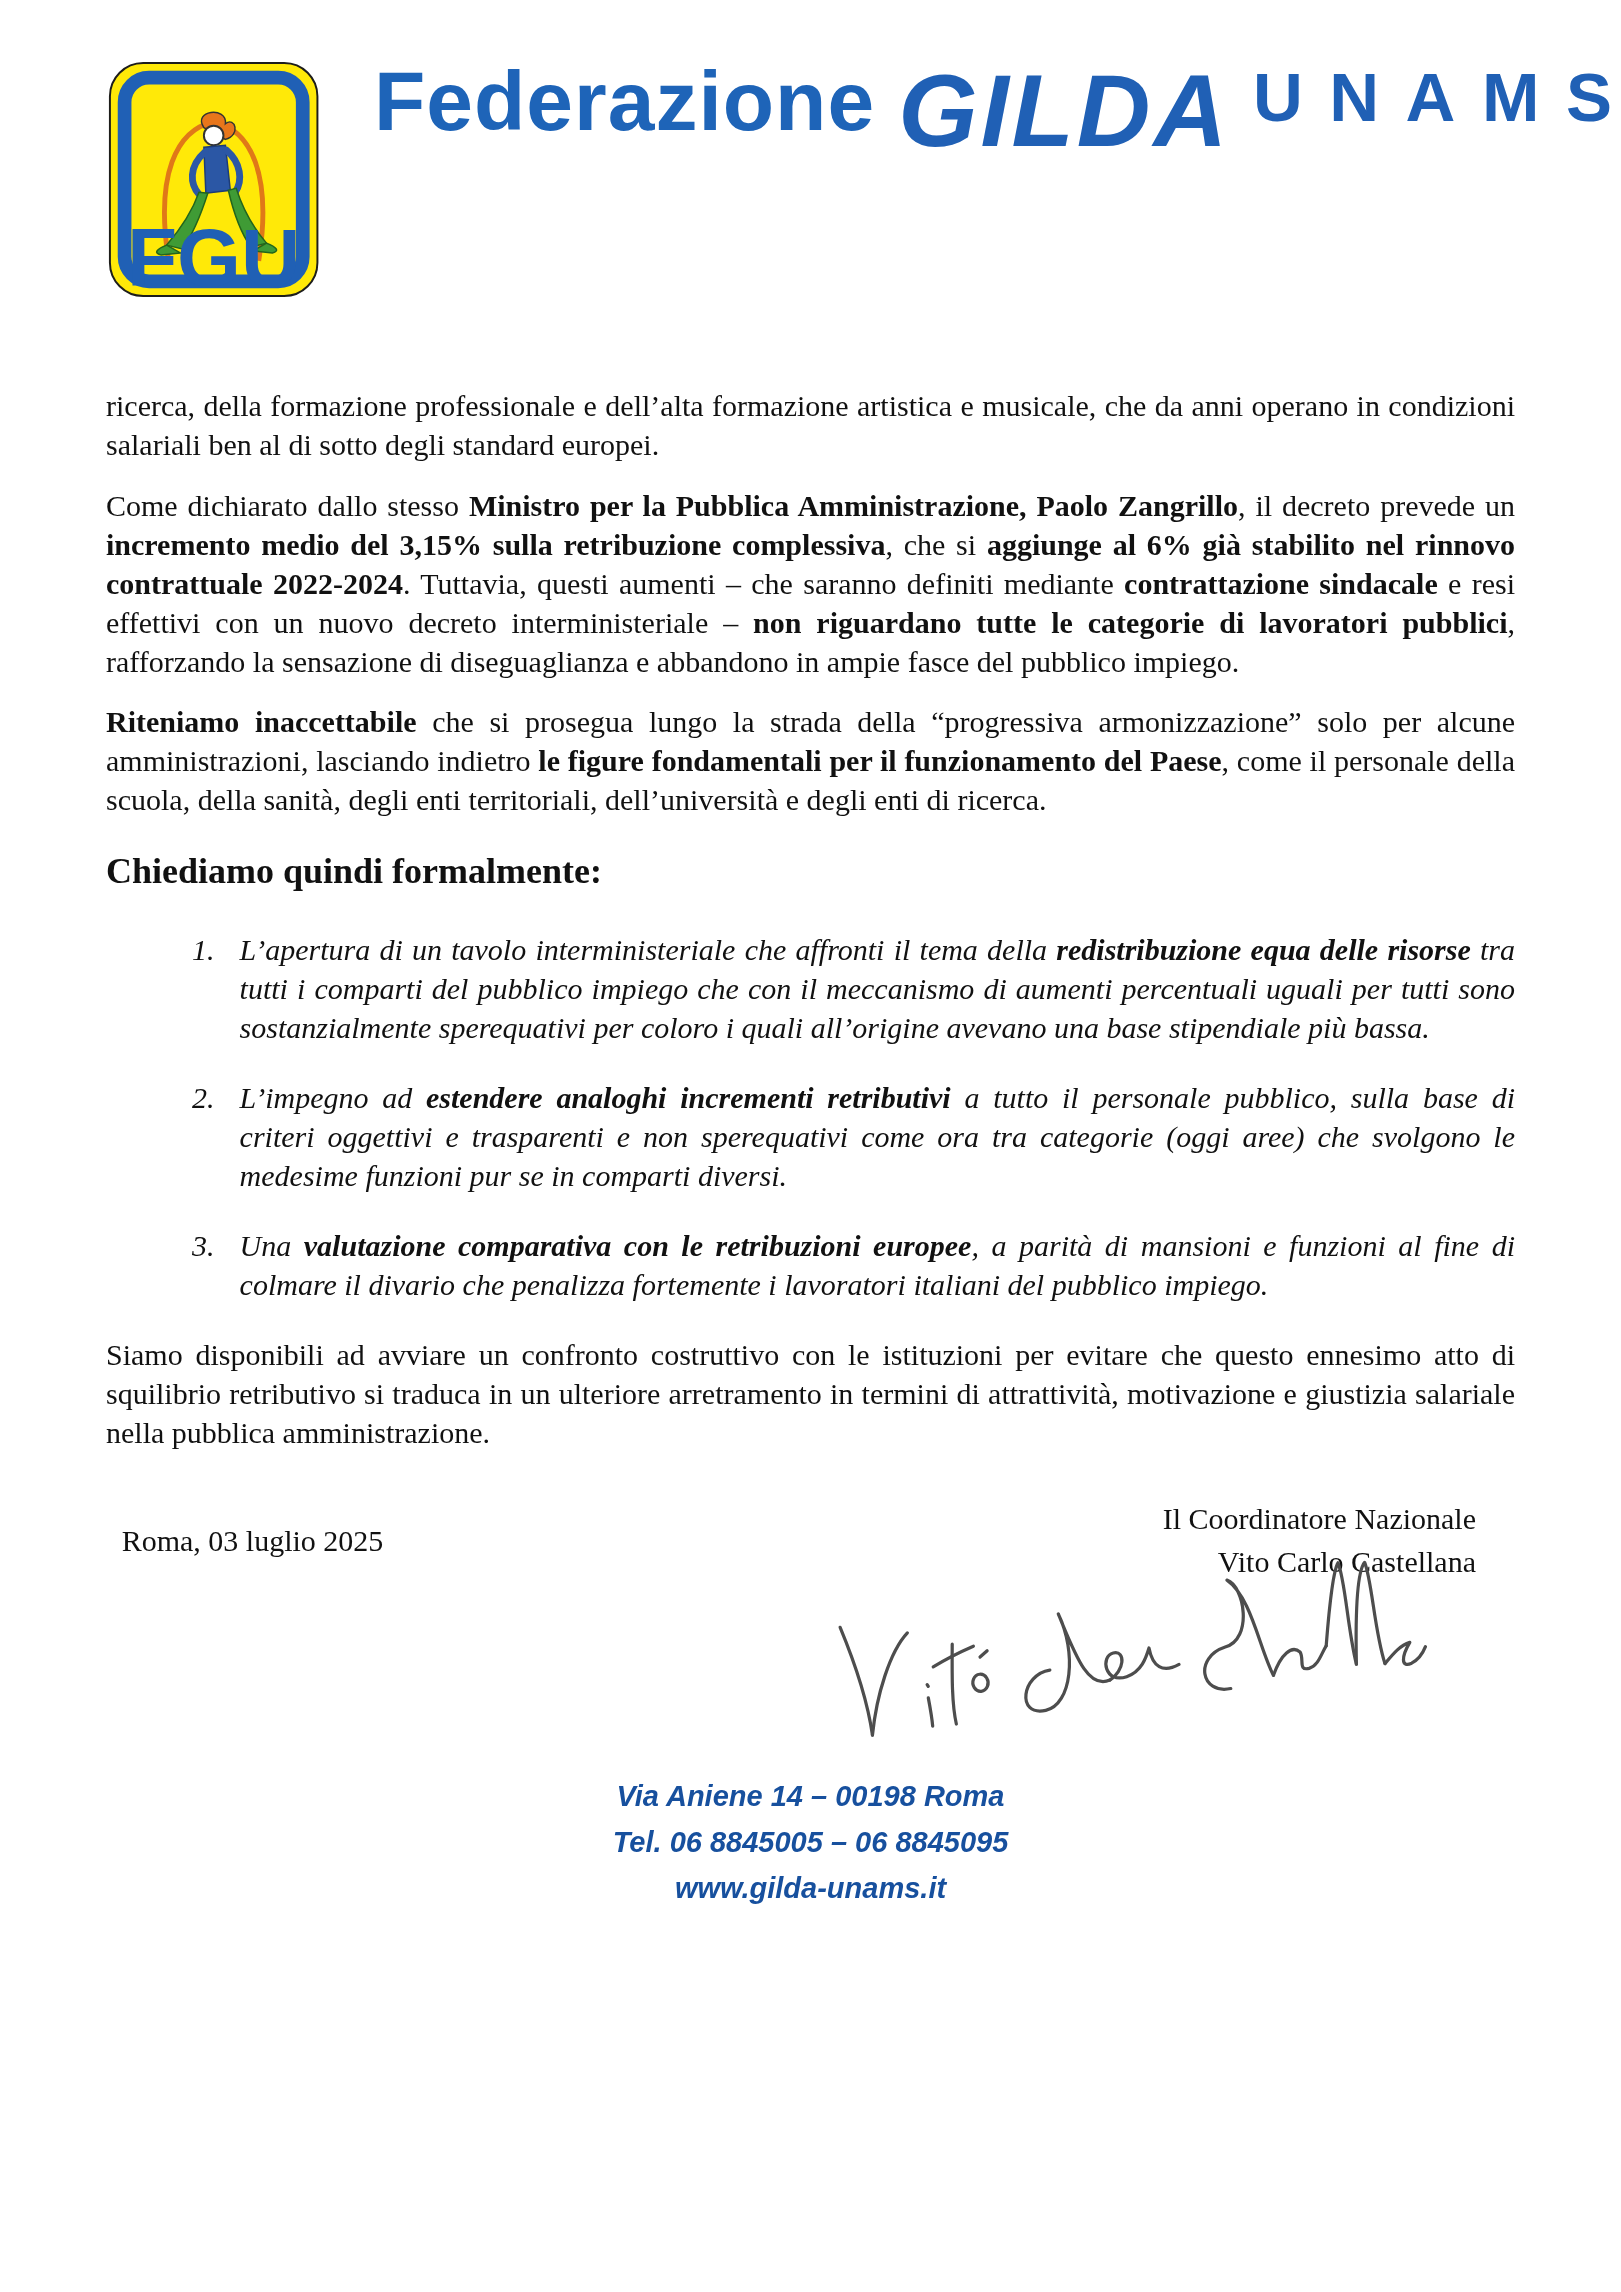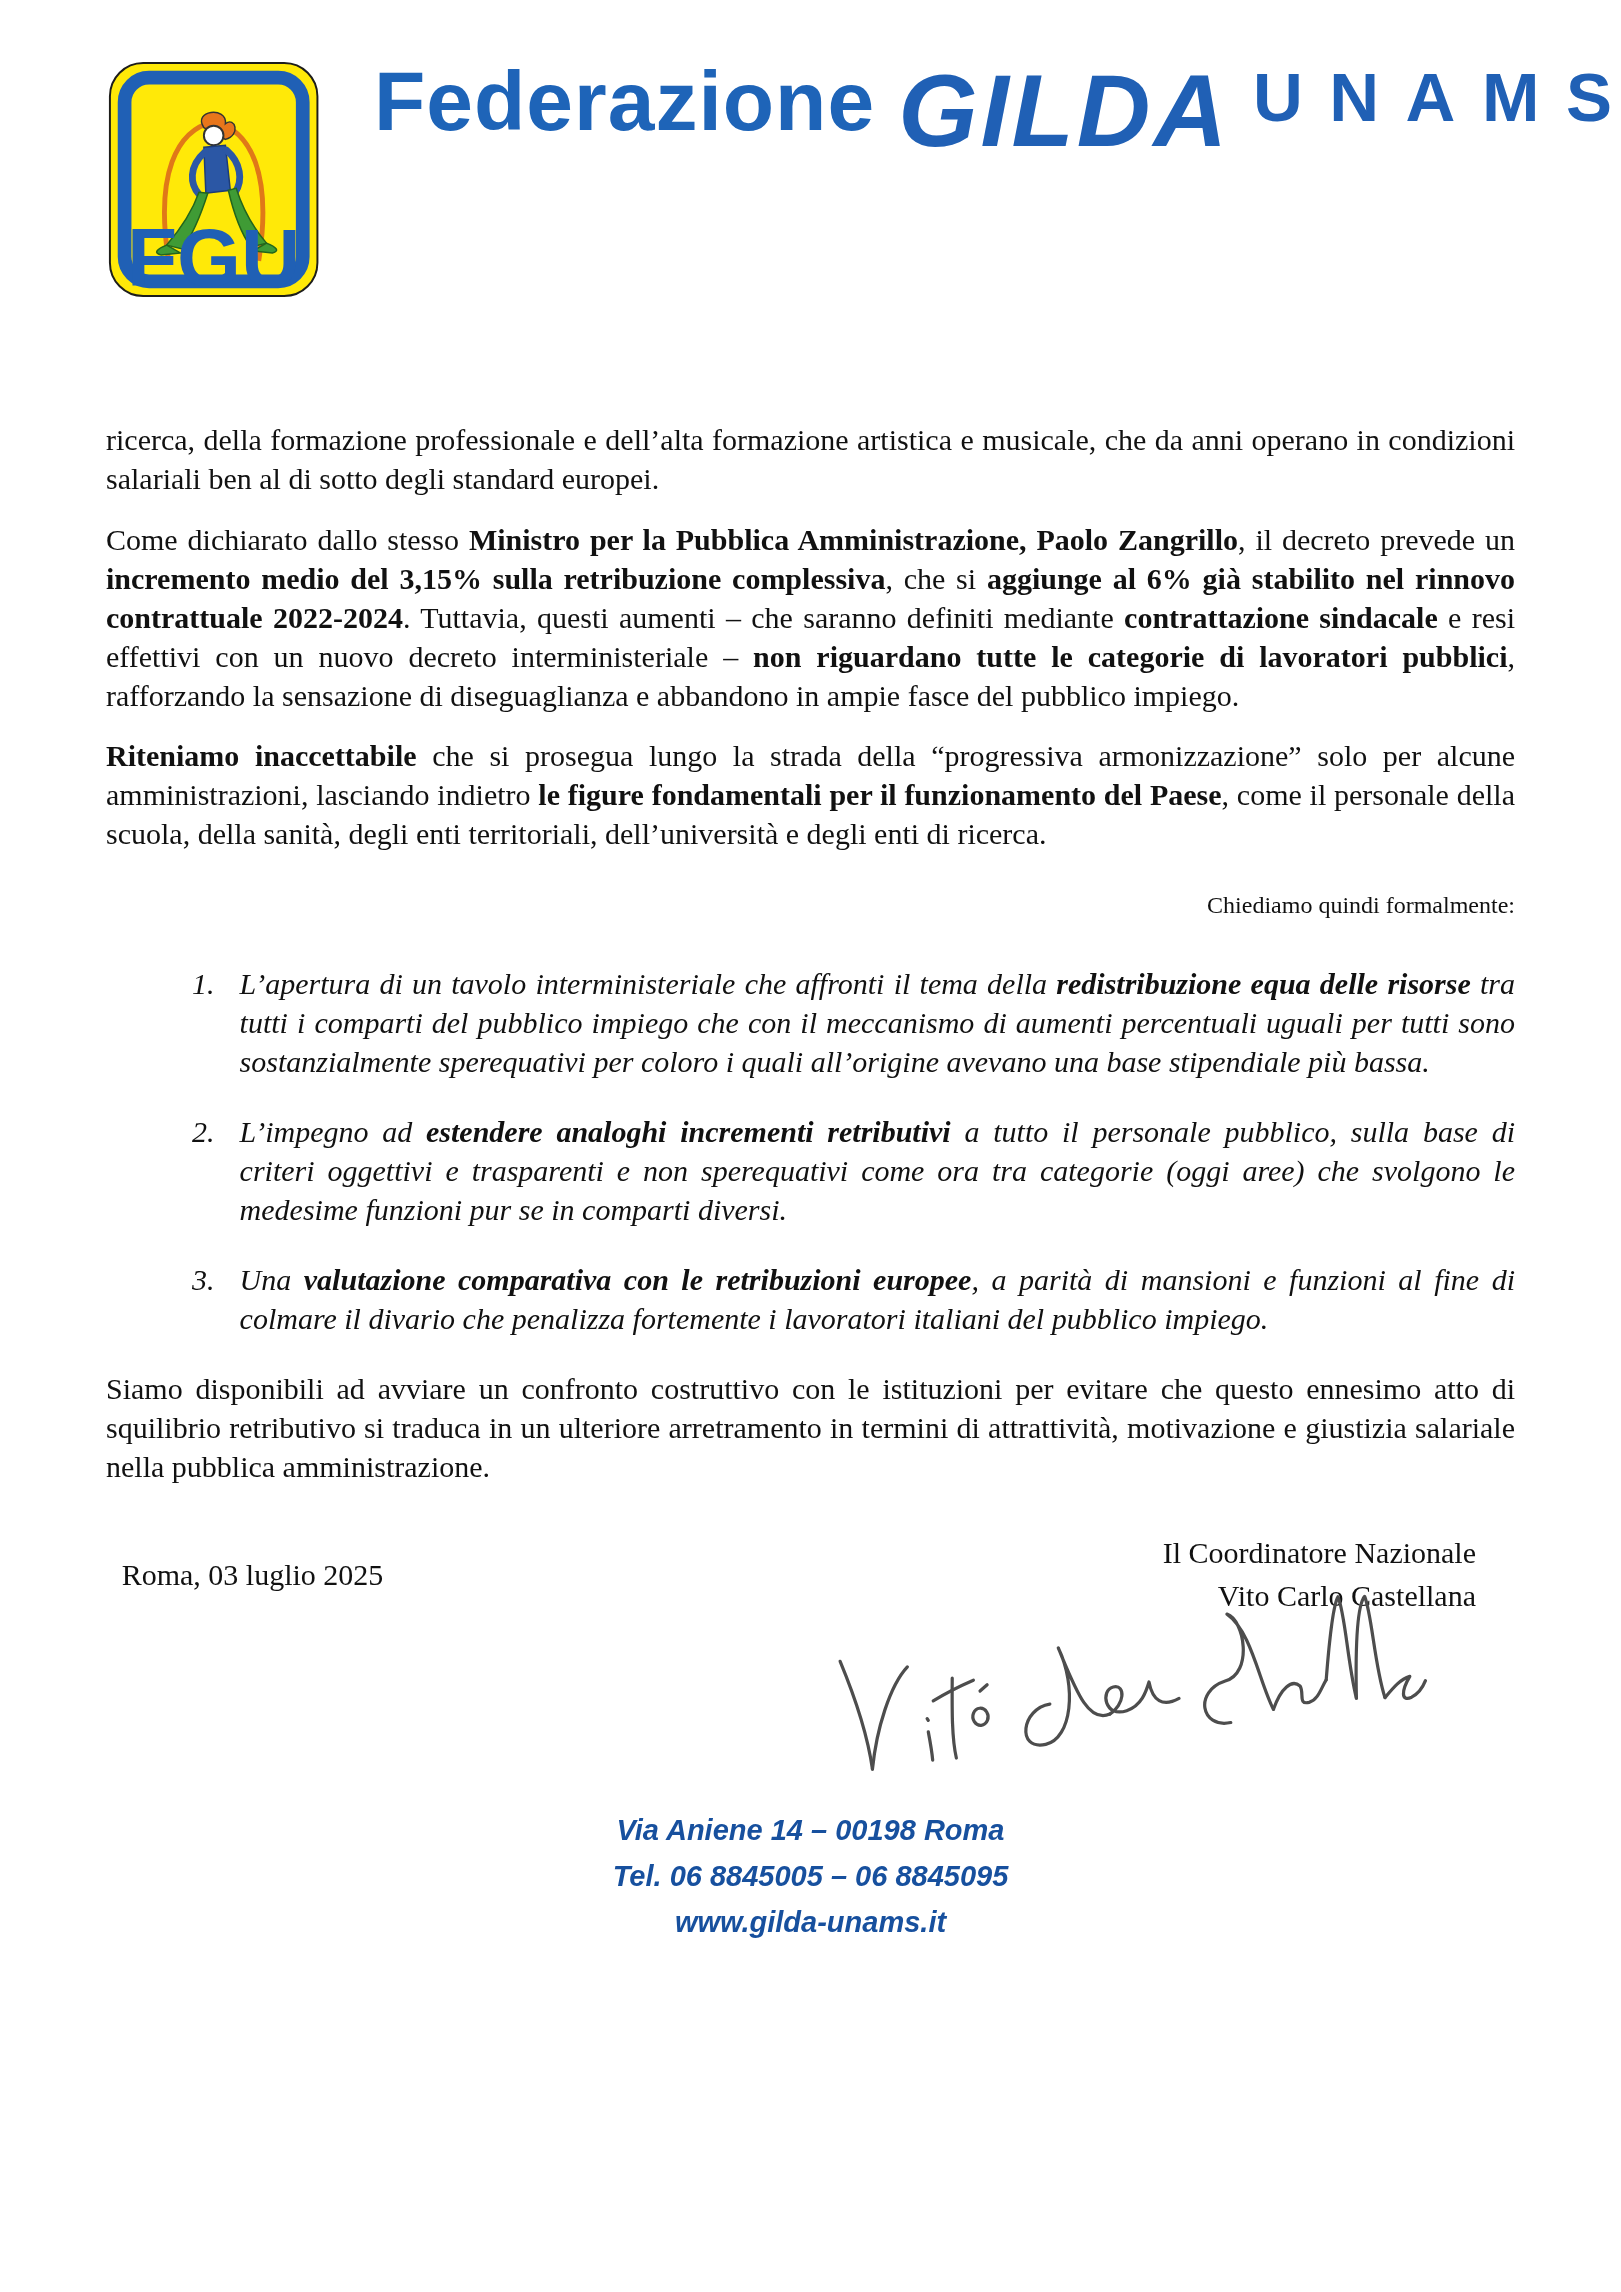--- a/index.html
+++ b/index.html
@@ -29,25 +29,25 @@
   .wordmark .gilda{
     font-family:"Liberation Sans", sans-serif;font-weight:bold;
     font-size:102px;line-height:.92;color:var(--logo-border-blue);letter-spacing:2.9px;margin-top:3.9px;font-style:italic;
   }
   .wordmark .unams{
     font-family:"Liberation Sans", sans-serif;font-weight:bold;
     font-size:69px;line-height:1.0;color:var(--logo-border-blue);letter-spacing:26.5px;margin-top:2px;
   }
 
   
-  .content{margin-top:118px;font-size:30px;line-height:39px;text-align:justify;}
+  .content{margin-top:84px;font-size:30px;line-height:39px;text-align:justify;}
   .content p{margin:0 0 21.6px 0;}
   .content b{font-weight:bold;}
   .demands-heading{
-    font-size:24px;line-height:43px;font-weight:normal;text-align:right;
+    font-size:36px;line-height:43px;font-weight:bold;text-align:left;
     margin:31px 0 37px 0;
   }
   ol.demands{margin:0 0 23.5px 0;padding:0 0 0 116px;}
   ol.demands li{margin:0 0 31px 0;padding-left:17.6px;text-align:justify;font-style:italic;}
 
   
   .signoff-row{
     display:flex;justify-content:space-between;align-items:flex-start;
     margin-top:45px;font-size:30px;line-height:39px;
   }

